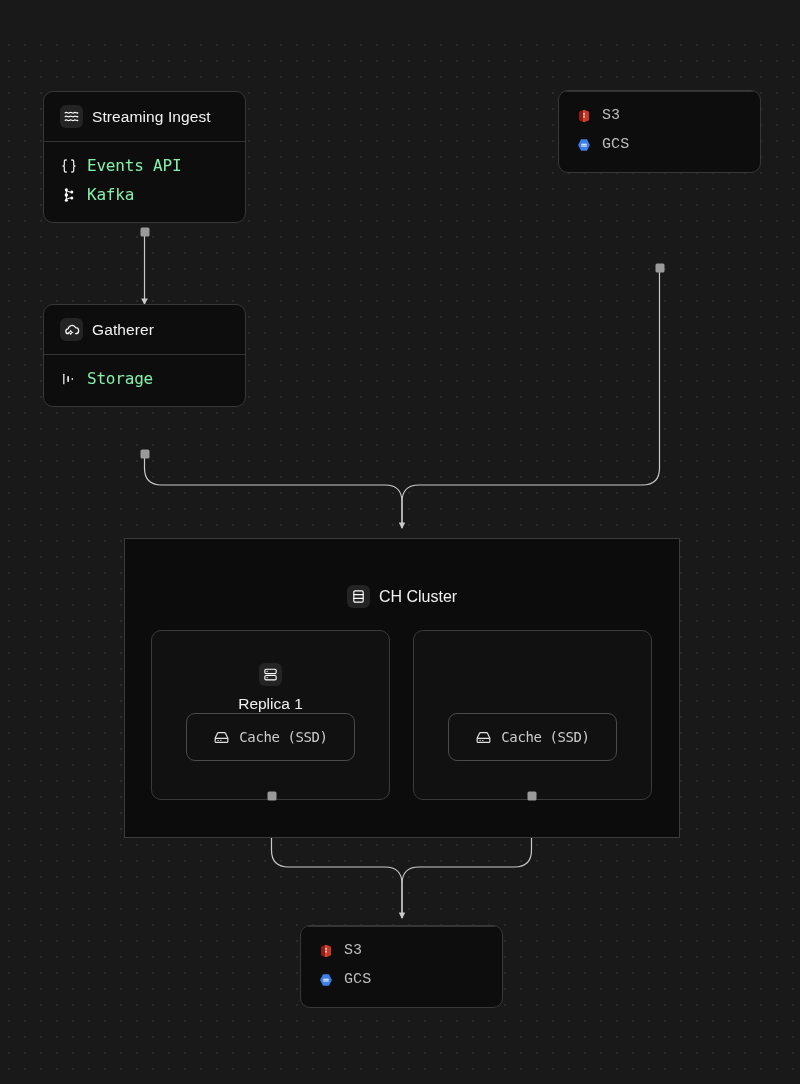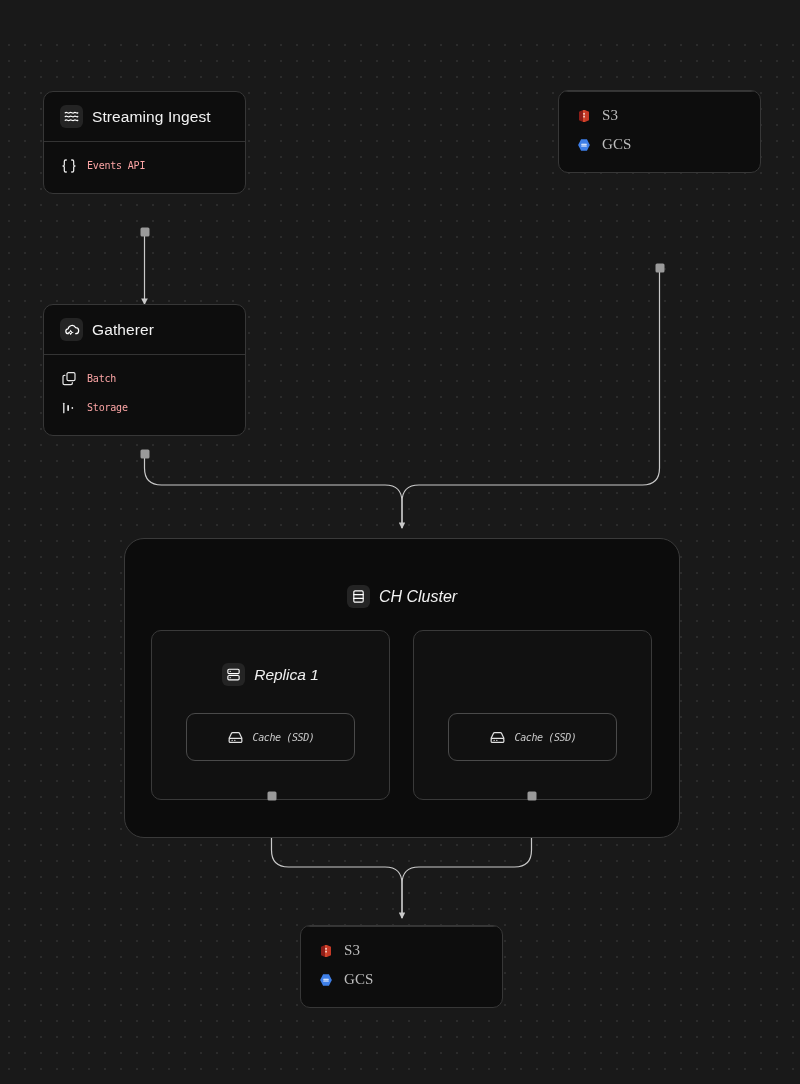--- a/index.html
+++ b/index.html
@@ -47,27 +47,27 @@
   }
   .node-body {
     border-top: 1px solid #343434;
     padding: 9px 16px 13px 16px;
   }
   .row {
     display: flex;
     align-items: center;
     gap: 10px;
     height: 29px;
-    color: #fca5a5;
+    color: #86efac;
     font-family: "DejaVu Sans Mono", "Liberation Mono", monospace;
-    font-size: 10px;
+    font-size: 16px;
     letter-spacing: -0.2px;
   }
   .row.plain {
-    font-family: Liberation Serif, serif;
+    font-family: Liberation Mono, monospace;
     font-size: 15px;
     letter-spacing: .1px;
     color: #bdbdbd;
   }
 
   
   .chip {
     width: 23px; height: 23px;
     border-radius: 6px;
     background: #242424;
@@ -80,22 +80,21 @@
     flex: 0 0 auto;
   }
   .ico svg, .chip svg { display: block; }
 
   
   .cluster {
     position: absolute;
     box-sizing: border-box;
     background: #0c0c0c;
     border: 1px solid #3a3a3a;
-    border-radius: 20px;
-    font-style: italic;
+    border-radius: 0;
   }
   .cluster-title {
     display: flex; align-items: center; justify-content: center;
     gap: 9px;
     color: #f2f2f2;
     font-size: 16px;
     padding-top: 46px;
   }
   .replica {
     position: absolute;
@@ -103,38 +102,39 @@
     background: #111111;
     border: 1px solid #3a3a3a;
     border-radius: 10px;
   }
   .replica-title {
     display: flex; align-items: center; justify-content: center;
     gap: 9px;
     color: #f0f0f0;
     font-size: 15.5px;
     padding-top: 32px;
+    flex-direction: column;
   }
   .cachebox {
     position: absolute;
     box-sizing: border-box;
     left: 34px; right: 34px;
     top: 82px;
     height: 48px;
     background: #111111;
     border: 1px solid #4a4a4a;
     border-radius: 9px;
     display: flex; align-items: center; justify-content: center;
     gap: 9px;
     color: #cfcfcf;
     font-size: 15px;
   }
   .cache-label {
     font-family: "DejaVu Sans Mono", "Liberation Mono", monospace;
-    font-size: 10px;
+    font-size: 14px;
     letter-spacing: -0.4px;
     color: #cccccc;
   }
 
   
   .handle {
     position: absolute;
     width: 9px; height: 9px;
     background: #9a9a9a;
     border-radius: 1.5px;
@@ -177,20 +177,35 @@
     </div>
     <div class="node-body">
       <div class="row">
         <span class="ico">
           <svg width="16" height="16" viewBox="0 0 24 24" fill="none" stroke="#e6e6e6" stroke-width="1.9" stroke-linecap="round" stroke-linejoin="round">
             <path d="M8 3H7a2 2 0 0 0-2 2v5a2 2 0 0 1-2 2 2 2 0 0 1 2 2v5a2 2 0 0 0 2 2h1"></path>
             <path d="M16 3h1a2 2 0 0 1 2 2v5a2 2 0 0 0 2 2 2 2 0 0 0-2 2v5a2 2 0 0 1-2 2h-1"></path>
           </svg>
         </span>
         <span>Events API</span>
+      </div>
+      <div class="row">
+        <span class="ico">
+          <svg width="16" height="16" viewBox="0 0 24 24" fill="#ffffff">
+            <circle cx="8" cy="4.2" r="2.3"></circle>
+            <circle cx="8" cy="12" r="2.6"></circle>
+            <circle cx="8" cy="19.8" r="2.3"></circle>
+            <circle cx="16.2" cy="7.4" r="2.3"></circle>
+            <circle cx="16.2" cy="16.6" r="2.3"></circle>
+            <path d="M9.6 5.6 L14.6 7.0 L14.2 8.6 L9.2 7.2 Z"></path>
+            <path d="M9.2 16.8 L14.2 15.4 L14.6 17.0 L9.6 18.4 Z"></path>
+            <rect x="7.2" y="6" width="1.6" height="12"></rect>
+          </svg>
+        </span>
+        <span>Kafka</span>
       </div>
     </div>
   </div>
   <div class="handle" style="left:144.5px; top:196px;"></div>
 
   <div class="node" style="left:558px; top:54px; width:203px;">
     <div class="node-body">
       <div class="row plain">
         <span class="ico">
           <svg width="16" height="16" viewBox="0 0 24 24">
@@ -228,29 +243,20 @@
           <rect x="9.3" y="17.6" width="1.4" height="1.8" fill="#ffffff" stroke="none"></rect>
           <rect x="6.1" y="14.9" width="1.8" height="1.4" fill="#ffffff" stroke="none"></rect>
           <rect x="12.1" y="14.9" width="1.8" height="1.4" fill="#ffffff" stroke="none"></rect>
         </svg>
       </span>
       <span>Gatherer</span>
     </div>
     <div class="node-body">
       <div class="row">
         <span class="ico">
-          <svg width="16" height="16" viewBox="0 0 24 24" fill="none" stroke="#e6e6e6" stroke-width="1.8" stroke-linecap="round" stroke-linejoin="round">
-            <rect x="9" y="2.5" width="12" height="12" rx="2"></rect>
-            <path d="M6 6.5H5a2 2 0 0 0-2 2v10a2 2 0 0 0 2 2h10a2 2 0 0 0 2-2v-1"></path>
-          </svg>
-        </span>
-        <span>Batch</span>
-      </div>
-      <div class="row">
-        <span class="ico">
           <svg width="16" height="16" viewBox="0 0 24 24" fill="#e6e6e6">
             <rect x="3.2" y="4" width="2" height="16" rx="1"></rect>
             <rect x="9.4" y="7.5" width="2.6" height="9" rx="1.2"></rect>
             <rect x="15.8" y="10.6" width="2.4" height="2.8" rx="1.1"></rect>
           </svg>
         </span>
         <span>Storage</span>
       </div>
     </div>
   </div>

